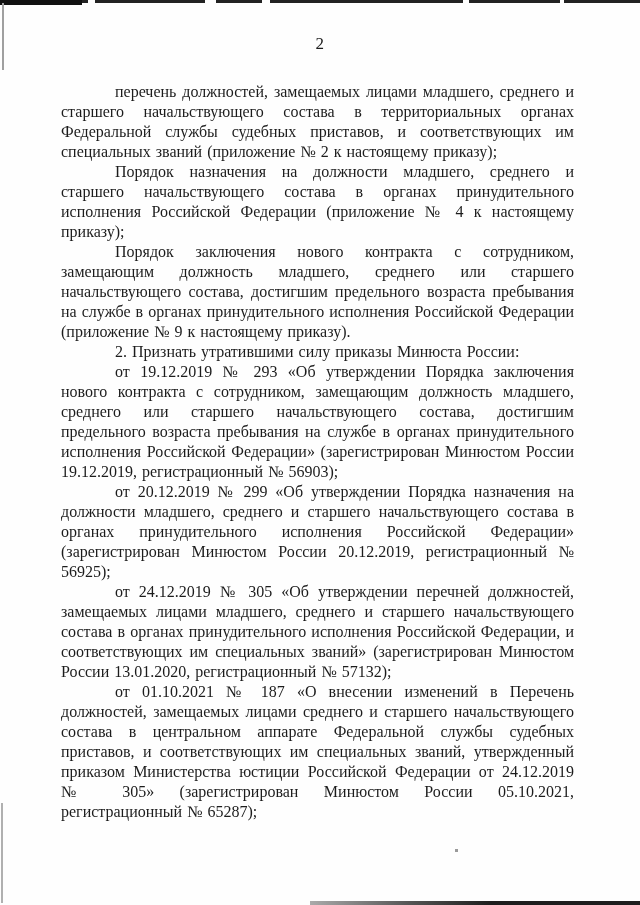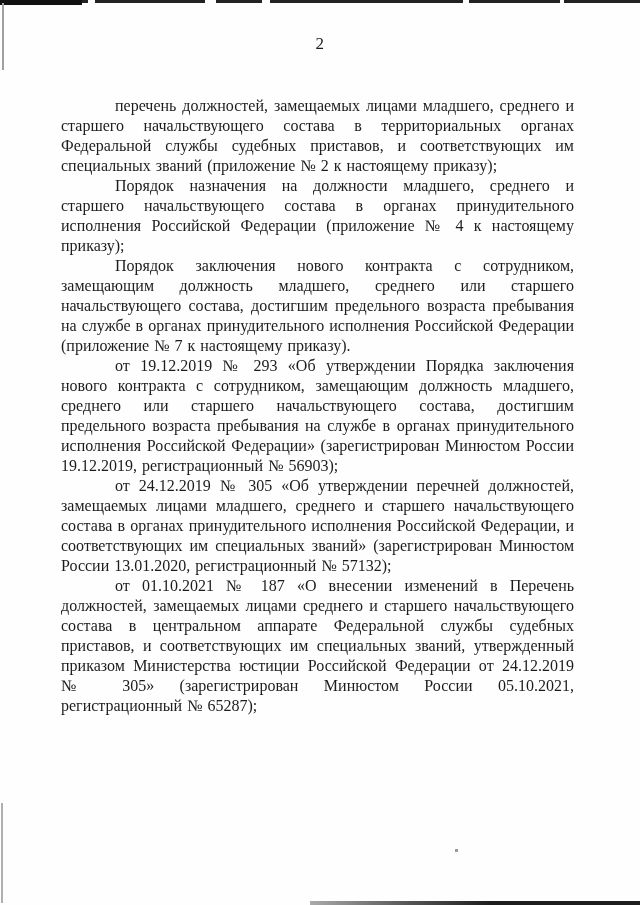--- a/index.html
+++ b/index.html
@@ -17,21 +17,21 @@
     color: #1c1c1c;
   }
   .page-number {
     padding-top: 34px;
     text-align: center;
     font-size: 17px;
     line-height: 20px;
     letter-spacing: 0.5px;
   }
   .content {
-    margin-top: 42px;
+    margin-top: 28px;
     padding-left: 61px;
     padding-right: 66px;
   }
   .content p {
     margin: 0;
     font-size: 16px;
     line-height: 20px;
     text-align: justify;
     text-indent: 54px;
     word-spacing: 1px;
@@ -95,19 +95,21 @@
   <div class="scan-left-line-top"></div>
   <div class="scan-left-line-bottom"></div>
   <div class="scan-bottom-bar"></div>
   <div class="scan-speck"></div>
 
   <div class="page-number">2</div>
 
   <div class="content">
     <p>перечень должностей, замещаемых лицами младшего, среднего и старшего начальствующего состава в территориальных органах Федеральной службы судебных приставов, и соответствующих им специальных званий (приложение № 2 к настоящему приказу);</p>
     <p>Порядок назначения на должности младшего, среднего и старшего начальствующего состава в органах принудительного исполнения Российской Федерации (приложение № 4 к настоящему приказу);</p>
-    <p>Порядок заключения нового контракта с сотрудником, замещающим должность младшего, среднего или старшего начальствующего состава, достигшим предельного возраста пребывания на службе в органах принудительного исполнения Российской Федерации (приложение № 7 к настоящему приказу).</p>
+    <p>Порядок заключения нового контракта с сотрудником, замещающим должность младшего, среднего или старшего начальствующего состава, достигшим предельного возраста пребывания на службе в органах принудительного исполнения Российской Федерации (приложение № 9 к настоящему приказу).</p>
+    <p>2. Признать утратившими силу приказы Минюста России:</p>
     <p>от 19.12.2019 № 293 «Об утверждении Порядка заключения нового контракта с сотрудником, замещающим должность младшего, среднего или старшего начальствующего состава, достигшим предельного возраста пребывания на службе в органах принудительного исполнения Российской Федерации» (зарегистрирован Минюстом России 19.12.2019, регистрационный № 56903);</p>
+    <p>от 20.12.2019 № 299 «Об утверждении Порядка назначения на должности младшего, среднего и старшего начальствующего состава в органах принудительного исполнения Российской Федерации» (зарегистрирован Минюстом России 20.12.2019, регистрационный № 56925);</p>
     <p>от 24.12.2019 № 305 «Об утверждении перечней должностей, замещаемых лицами младшего, среднего и старшего начальствующего состава в органах принудительного исполнения Российской Федерации, и соответствующих им специальных званий» (зарегистрирован Минюстом России 13.01.2020, регистрационный № 57132);</p>
     <p>от 01.10.2021 № 187 «О внесении изменений в Перечень должностей, замещаемых лицами среднего и старшего начальствующего состава в центральном аппарате Федеральной службы судебных приставов, и соответствующих им специальных званий, утвержденный приказом Министерства юстиции Российской Федерации от 24.12.2019 № 305» (зарегистрирован Минюстом России 05.10.2021, регистрационный № 65287);</p>
   </div>
 
 </div>
 
 </body></html>

